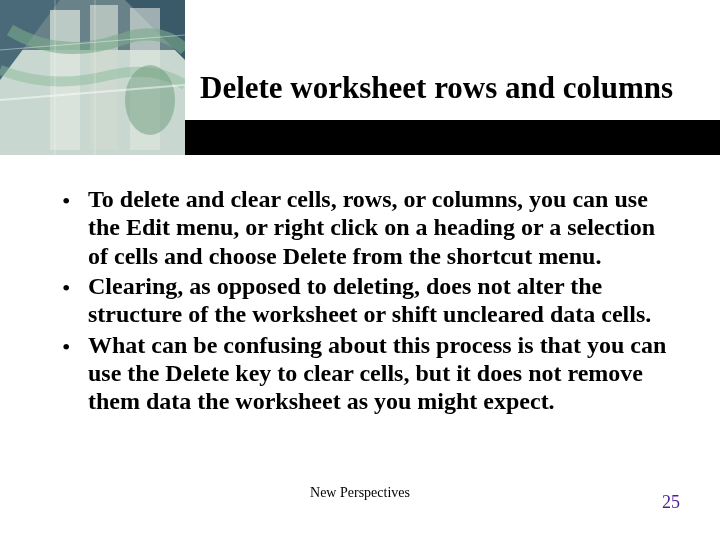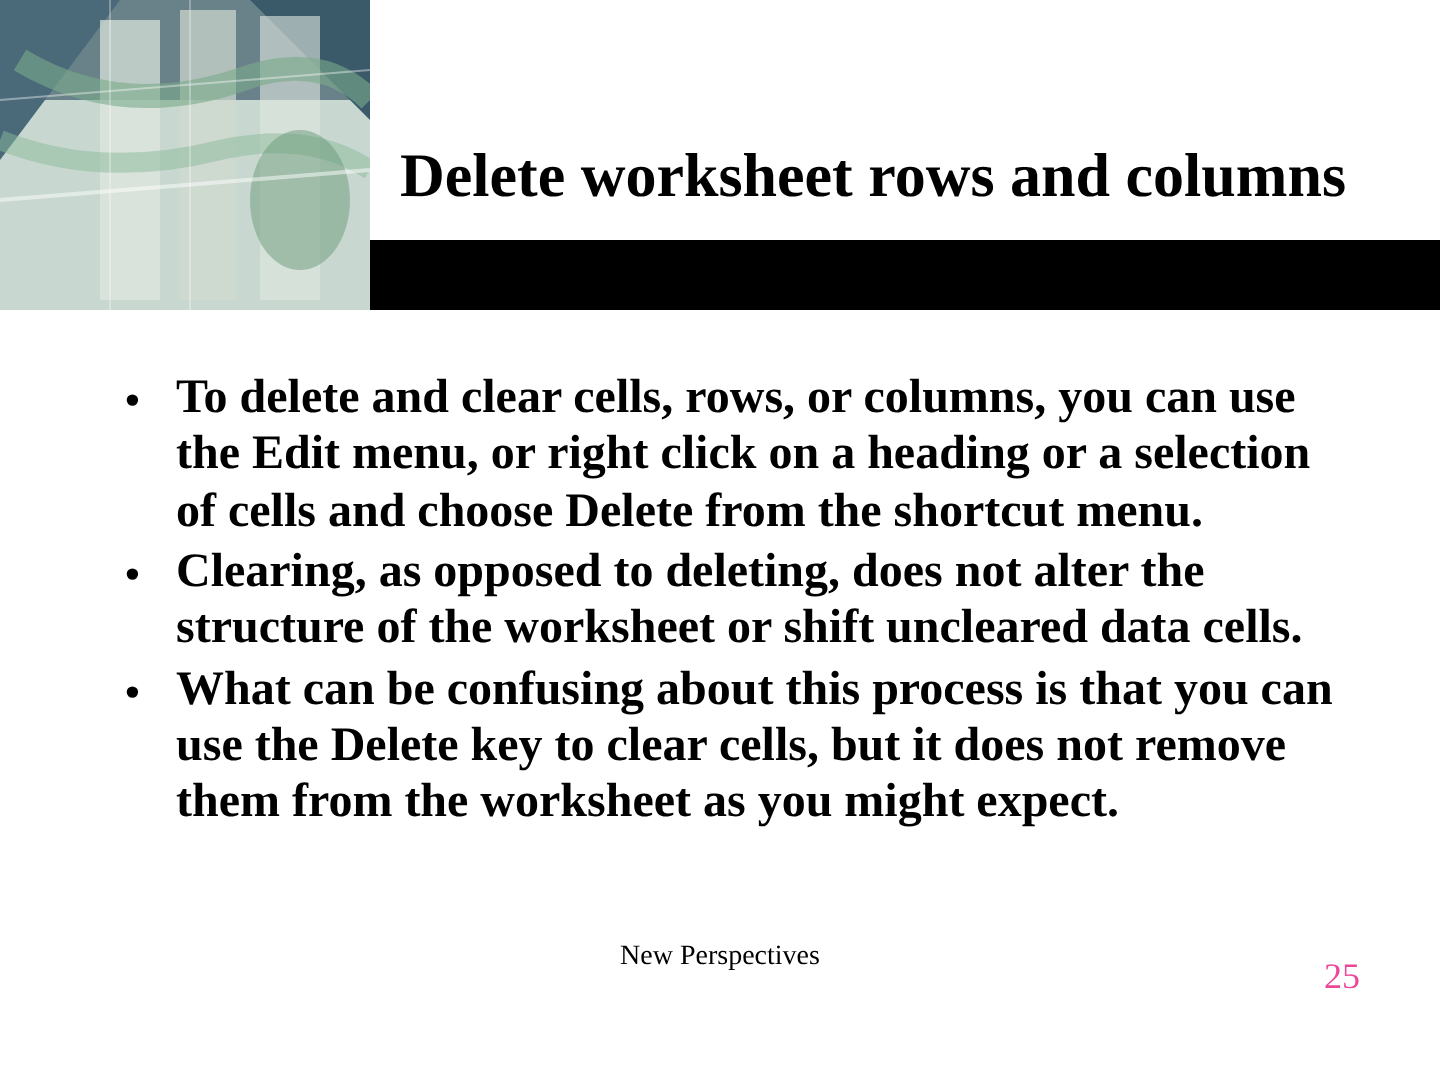--- a/index.html
+++ b/index.html
@@ -64,40 +64,40 @@
     font-size: 24px;
     padding-top: 2px;
   }
   .bullet-text {
     font-size: 24px;
     color: #000;
     font-weight: bold;
   }
   .footer {
     position: absolute;
-    bottom: 30px;
+    bottom: 16px;
     left: 0;
     width: 100%;
     height: 40px;
   }
   .footer-center {
     position: absolute;
     left: 50%;
     transform: translateX(-50%);
     text-align: center;
     font-size: 14px;
     line-height: 1.25;
     color: #000;
   }
   .footer-right {
     position: absolute;
     right: 40px;
     top: 8px;
     font-size: 18px;
-    color: #ec4899;
+    color: #4c1d95;
     margin-left: 32px;
   }
 </style>
 </head>
 <body>
 
 <div class="header">
   <div class="decorative-image">
     <svg width="185" height="155" viewBox="0 0 185 155">
       <rect x="0" y="0" width="185" height="155" fill="#c8d8d0"></rect>
@@ -126,21 +126,21 @@
   <div class="bullet-item">
     <div class="bullet-marker">•</div>
     <div class="bullet-text">To delete and clear cells, rows, or columns, you can use the Edit menu, or right click on a heading or a selection of cells and choose Delete from the shortcut menu.</div>
   </div>
   <div class="bullet-item">
     <div class="bullet-marker">•</div>
     <div class="bullet-text">Clearing, as opposed to deleting, does not alter the structure of the worksheet or shift uncleared data cells.</div>
   </div>
   <div class="bullet-item">
     <div class="bullet-marker">•</div>
-    <div class="bullet-text">What can be confusing about this process is that you can use the Delete key to clear cells, but it does not remove them from the worksheet as you might expect.</div>
+    <div class="bullet-text">What can be confusing about this process is that you can use the Delete key to clear cells, but it does not remove them data the worksheet as you might expect.</div>
   </div>
 </div>
 
 <div class="footer">
   <div class="footer-center">
     <div>New Perspectives</div>
   </div>
   <div class="footer-right">25</div>
 </div>
 

